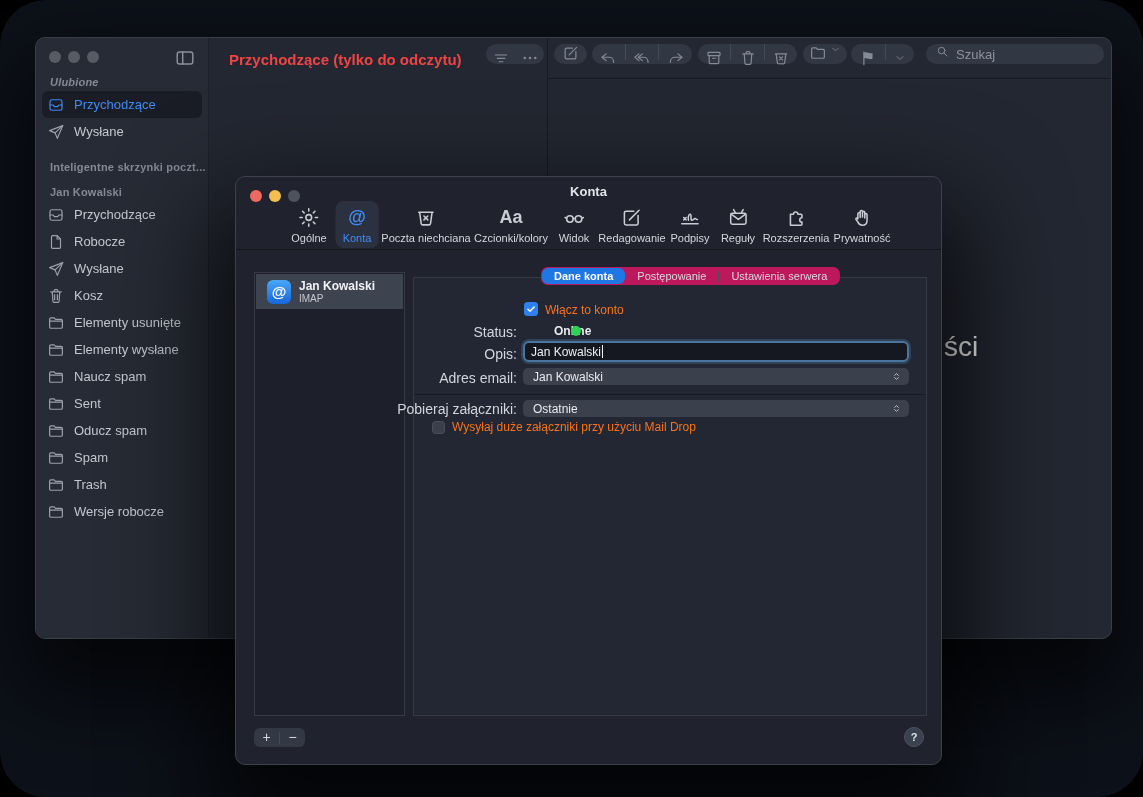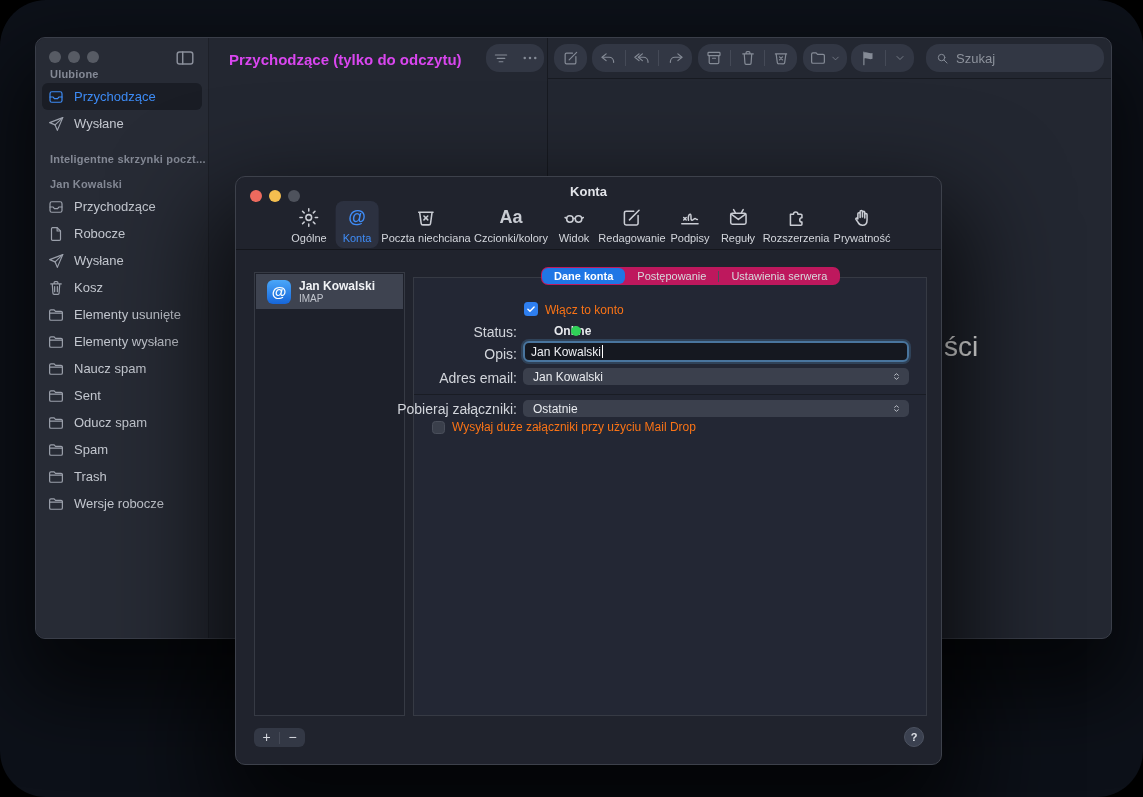--- a/index.html
+++ b/index.html
@@ -12,30 +12,30 @@
   .mail-window { position:absolute; left:35px; top:37px; width:1077px; height:602px;
     background:#232731; border:1px solid #3a3e49; border-radius:10px;
     box-shadow:0 40px 80px 18px rgba(0,0,0,.62); }
   .sidebar { position:absolute; left:0; top:0; bottom:0; width:173px; background:#272b35;
     border-right:1px solid #1d2028; border-radius:10px 0 0 10px; overflow:hidden; }
   .lights { position:absolute; display:flex; gap:7px; }
   .mail-window .lights { left:13px; top:13px; }
   .light { width:12px; height:12px; border-radius:50%; background:#575b64; }
   .sb-toggle { position:absolute; right:12px; top:9px; width:22px; height:22px; color:#8b909b; }
   .sb-head { margin:13px 0 3px 14px; font-size:11px; font-weight:700; color:#848995; letter-spacing:.2px; }
-  .sb-head.first { margin-top:30px; }
+  .sb-head.first { margin-top:38px;font-style:italic; }
   .sb-row { height:27px; margin:0 6px; padding-left:5px; display:flex; align-items:center; gap:9px;
     color:#c3c7cf; font-size:13px; border-radius:6px; }
   .sb-row svg { width:18px; height:18px; color:#9ba0ab; flex:0 0 auto; }
   .sb-row.selected { background:#1a1d25; color:#3d8bf5; }
   .sb-row.selected svg { color:#3d8bf5; }
 
-  .win-title { position:absolute; left:193px; top:13px; font-size:15px; font-weight:600; color:#d946ef; }
-  .pill { position:absolute; top:6px; height:28px; background:#323744; border-radius:13px;
-    display:flex; align-items:center; justify-content:center; color:#858b96; }
+  .win-title { position:absolute; left:193px; top:13px; font-size:15px; font-weight:600; color:#ef4444; }
+  .pill { position:absolute; top:6px; height:20px; background:#323744; border-radius:13px;
+    display:flex; justify-content:center; color:#858b96; }
   .pill svg { width:18px; height:18px; }
   .pill .cell { width:33px; height:28px; display:flex; align-items:center; justify-content:center; }
   .pill .vdiv { width:1px; height:16px; background:#454a57; }
   .content-vdiv { position:absolute; left:511px; top:0; bottom:0; width:1px; background:#171a21; }
   .toolbar-hline { position:absolute; left:512px; right:0; top:40px; height:1px; background:#171a21; }
   .search-pill { left:890px; width:178px; justify-content:flex-start; padding-left:9px; gap:6px; }
   .search-pill input { background:transparent; border:none; outline:none; color:#e6e8ee;
     font-size:13px; width:130px; font-family:inherit; }
   .search-pill input::placeholder { color:#8d929c; }
   .bg-fragment { position:absolute; left:908px; top:293px; font-size:28px; color:#ffffff; }

